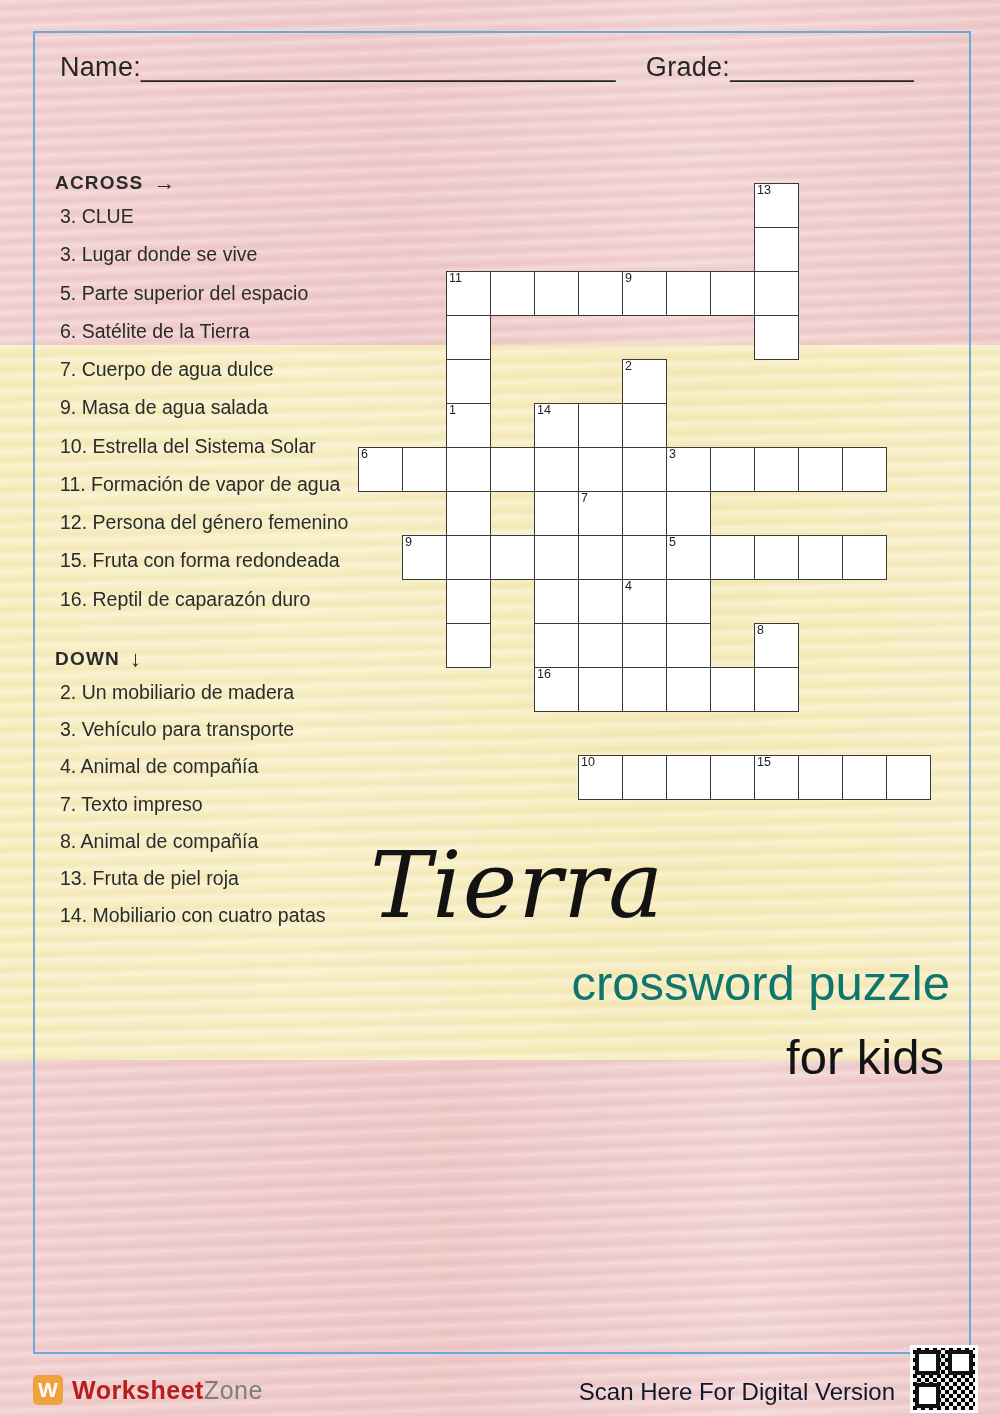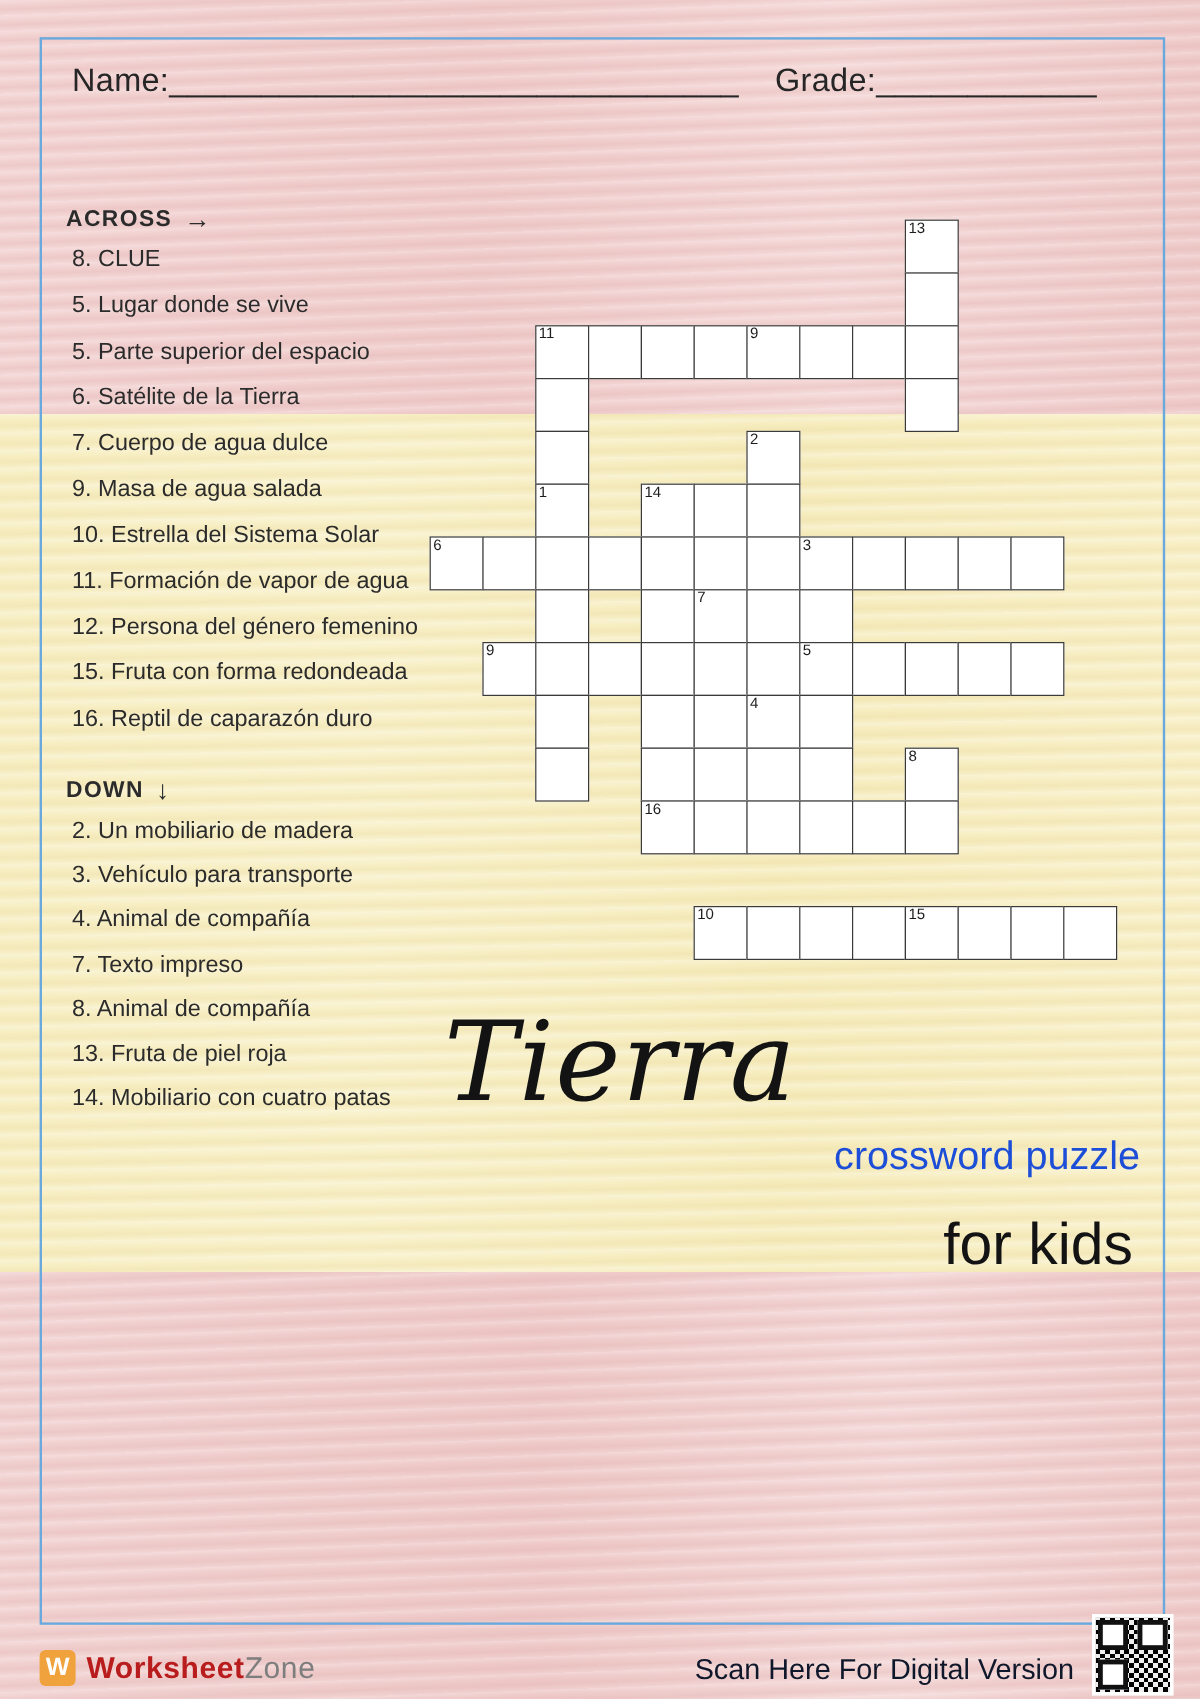--- a/index.html
+++ b/index.html
@@ -129,25 +129,25 @@
     font-style: italic;
     font-size: 92px;
     line-height: 96px;
     color: #131313;
     letter-spacing: 1px;
     text-align: left;
     margin-left: 10px;
   }
   #title-sub {
     font-family: "Liberation Sans", sans-serif;
-    font-size: 33px;
+    font-size: 49px;
     line-height: 58px;
-    color: #1d4ed8;
+    color: #0f766e;
     text-align: right;
-    margin-top: 0;
+    margin-top: 20px;
   }
   #title-sub2 {
     font-family: "Liberation Sans", sans-serif;
     font-size: 49px;
     line-height: 58px;
     color: #131313;
     text-align: right;
     margin-top: 16px;
     padding-right: 6px;
   }
@@ -216,22 +216,22 @@
 </div>
 
 <div id="clue-col">
 
   <div id="across-block">
     <div class="clue-heading">
       <span>ACROSS</span>
       <span class="arrow">→</span>
     </div>
     <ul class="clue-list">
-      <li>8. CLUE</li>
-      <li>5. Lugar donde se vive</li>
+      <li>3. CLUE</li>
+      <li>3. Lugar donde se vive</li>
       <li>5. Parte superior del espacio</li>
       <li>6. Satélite de la Tierra</li>
       <li>7. Cuerpo de agua dulce</li>
       <li>9. Masa de agua salada</li>
       <li>10. Estrella del Sistema Solar</li>
       <li>11. Formación de vapor de agua</li>
       <li>12. Persona del género femenino</li>
       <li>15. Fruta con forma redondeada</li>
       <li>16. Reptil de caparazón duro</li>
     </ul>

